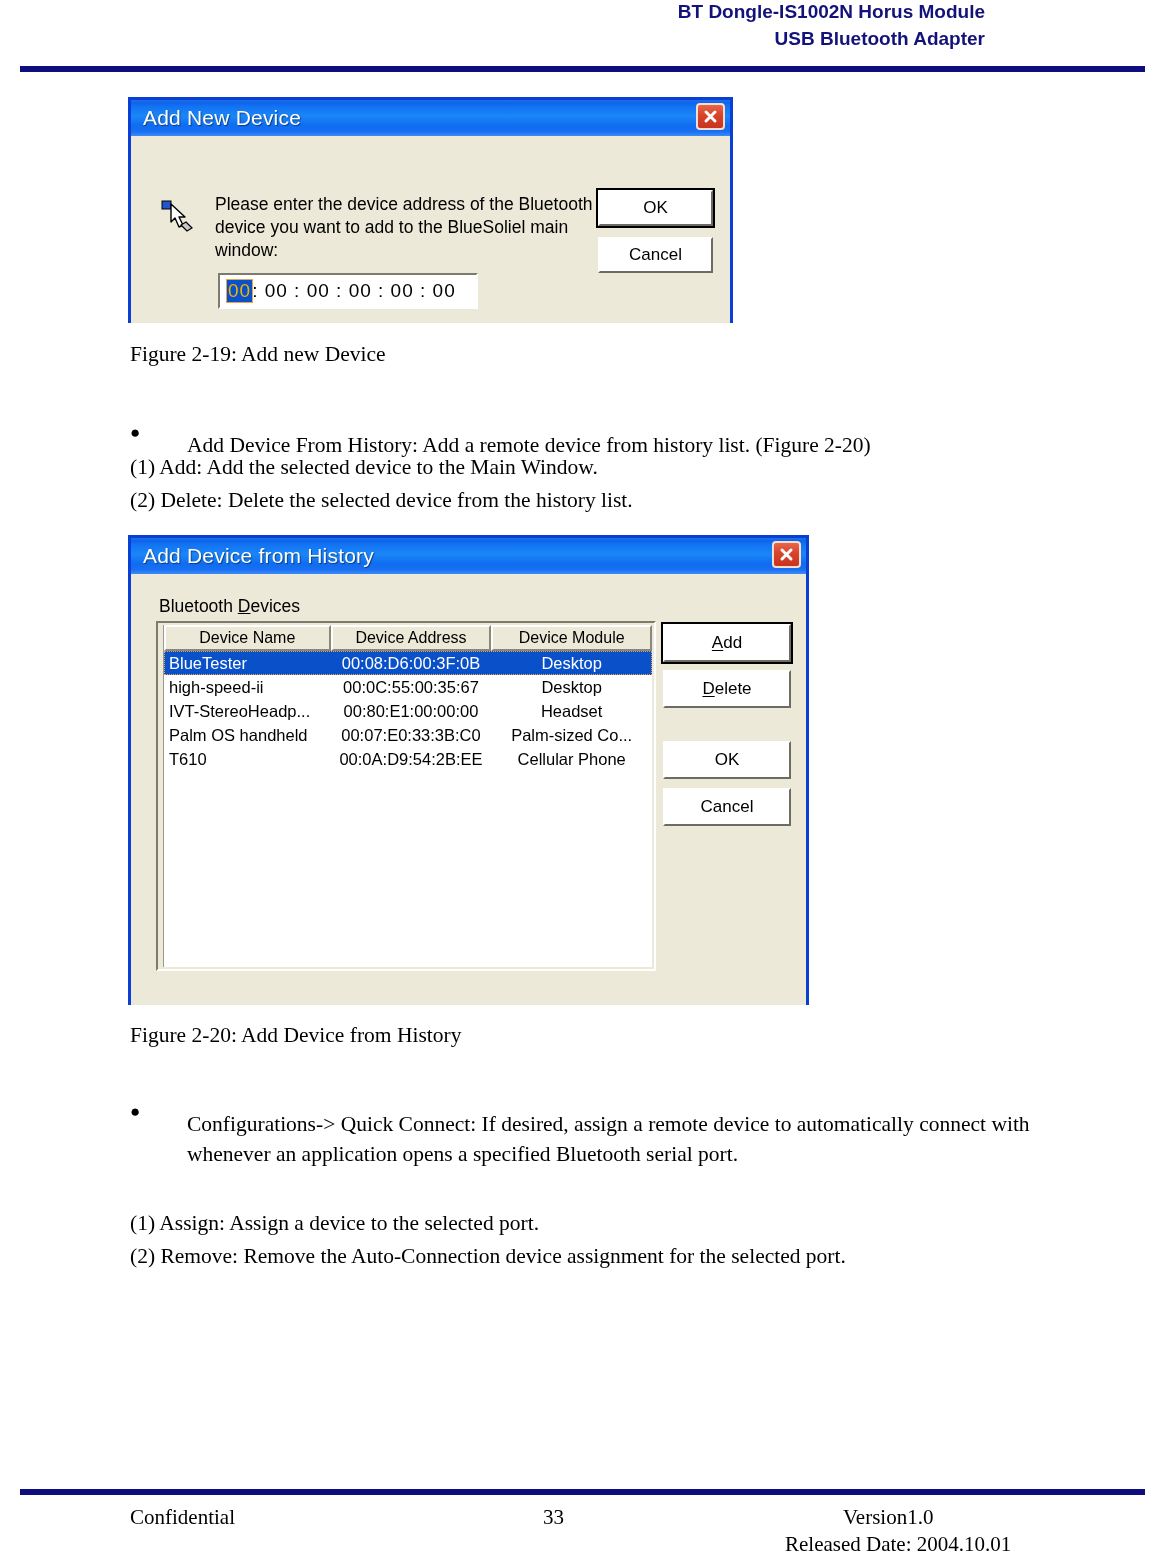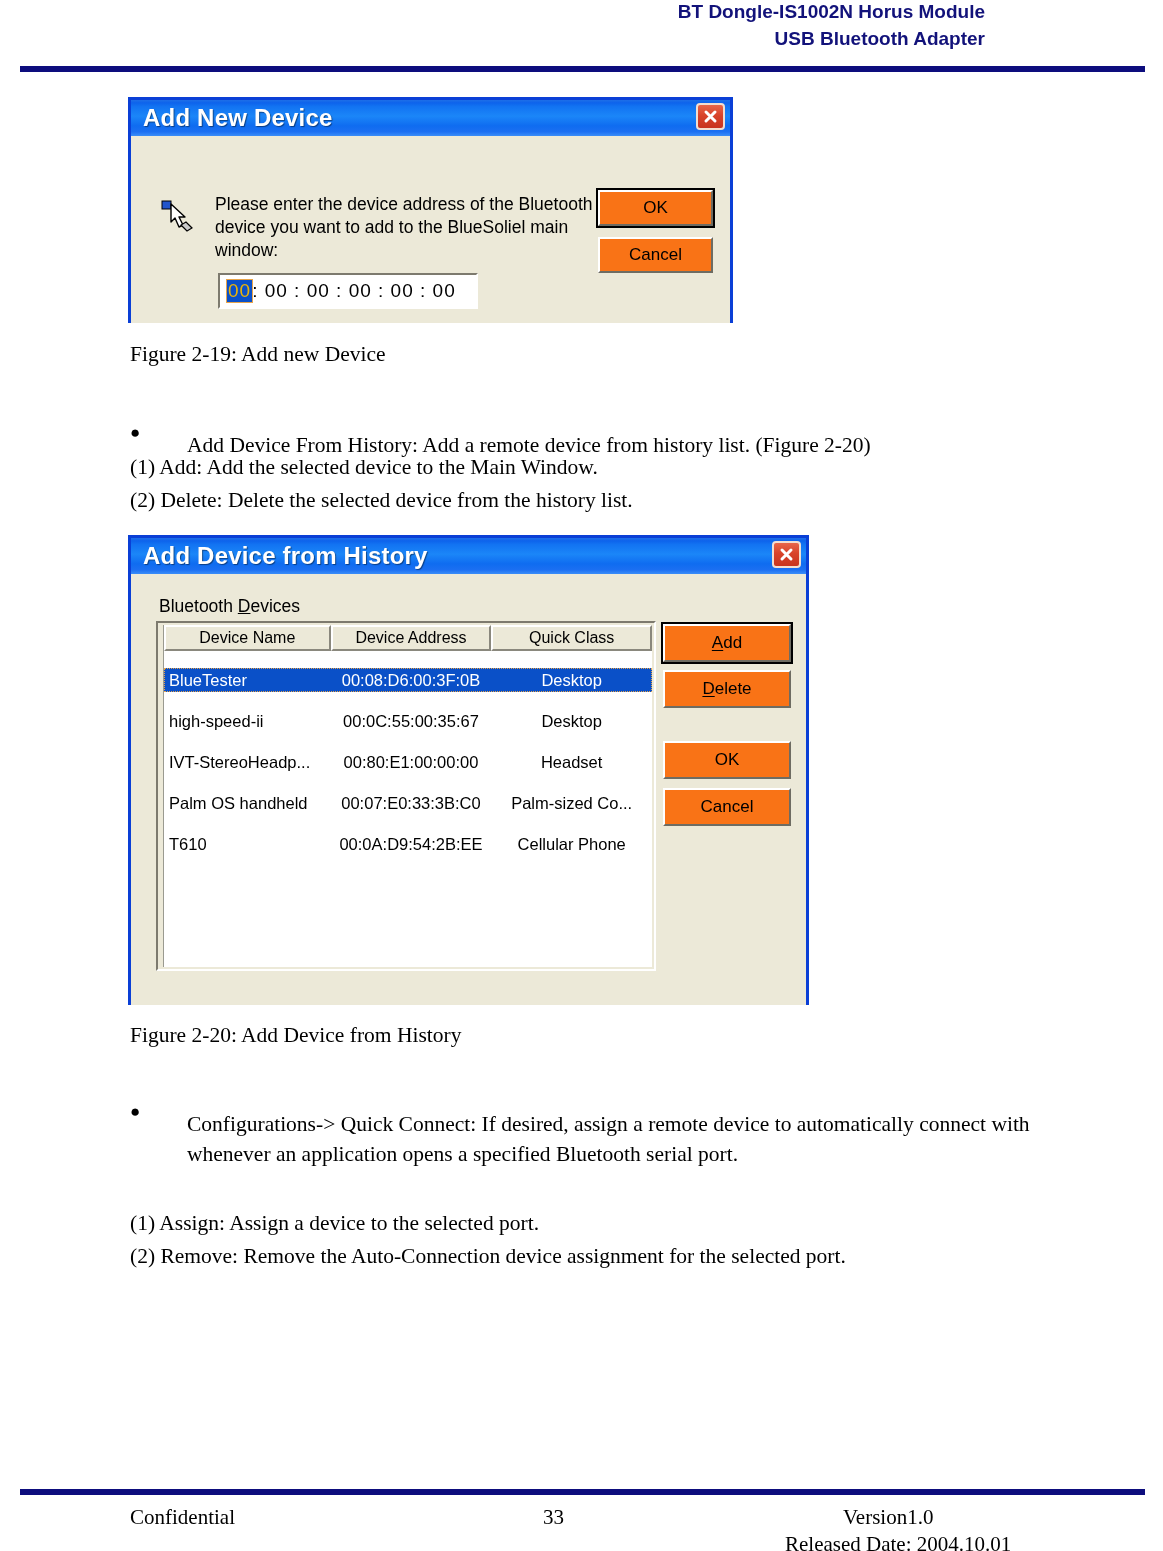--- a/index.html
+++ b/index.html
@@ -116,22 +116,22 @@
         #1b86f8 45%, #0f6cf0 72%, #1b6ff2 88%, #3a8df8 100%);
     border-top: 3px solid #0a3fd6;
     border-left: 3px solid #0a3fd6;
     border-right: 3px solid #0a3fd6;
     margin: -0px -3px 0 -3px;
     display: flex;
     align-items: center;
   }
   .xp-title-text {
     font-family: "Liberation Sans", sans-serif;
-    font-weight: bold;
-    font-size: 24px;
+    font-weight: normal;
+    font-size: 21px;
     color: #ffffff;
     margin-left: 12px;
     letter-spacing: 0.2px;
     text-shadow: 1px 1px 1px rgba(0,0,0,0.45);
     white-space: nowrap;
   }
   .xp-close {
     position: absolute;
     right: 5px;
     top: 3px;
@@ -150,21 +150,21 @@
 
   .xp-body {
     position: relative;
     background: #ece9d8;
   }
 
   
   .xp-btn {
     position: absolute;
     box-sizing: border-box;
-    background: #f97316;
+    background: #ffffff;
     border-top: 2px solid #ffffff;
     border-left: 2px solid #ffffff;
     border-right: 2px solid #6e6c62;
     border-bottom: 2px solid #6e6c62;
     font-family: "Liberation Sans", sans-serif;
     font-size: 17px;
     color: #000000;
     display: flex;
     align-items: center;
     justify-content: center;
@@ -290,21 +290,20 @@
   .lv-th.c0 { width: 168px; }
   .lv-th.c1 { width: 162px; }
   .lv-th.c2 { width: 162px; }
   .lv-rows { position: relative; }
   .lv-row {
     display: flex;
     height: 24px;
     font-family: "Liberation Sans", sans-serif;
     font-size: 16.5px;
     cursor: default;
-    margin-top: 17px;
   }
   .lv-row.selected {
     background: #0a50c8;
     color: #ffffff;
     outline: 1px dotted #e7a44a;
     outline-offset: -1px;
   }
   .lv-td {
     box-sizing: border-box;
     display: flex;
@@ -388,21 +387,21 @@
   <div class="xp-body">
 
     <div class="group-label"><span>Bluetooth </span><u>D</u><span>evices</span></div>
 
     <div class="listbox-outer">
       <div class="listbox-inner">
         <div class="list-left-rail"></div>
         <div class="lv-header" style="padding-left:4px;">
           <div class="lv-th c0">Device Name</div>
           <div class="lv-th c1">Device Address</div>
-          <div class="lv-th c2">Quick Class</div>
+          <div class="lv-th c2">Device Module</div>
         </div>
         <div class="lv-rows" style="padding-left:4px;">
 
           <div class="lv-row selected">
             <div class="lv-td c0">BlueTester</div>
             <div class="lv-td c1">00:08:D6:00:3F:0B</div>
             <div class="lv-td c2">Desktop</div>
           </div>
 
           <div class="lv-row">

